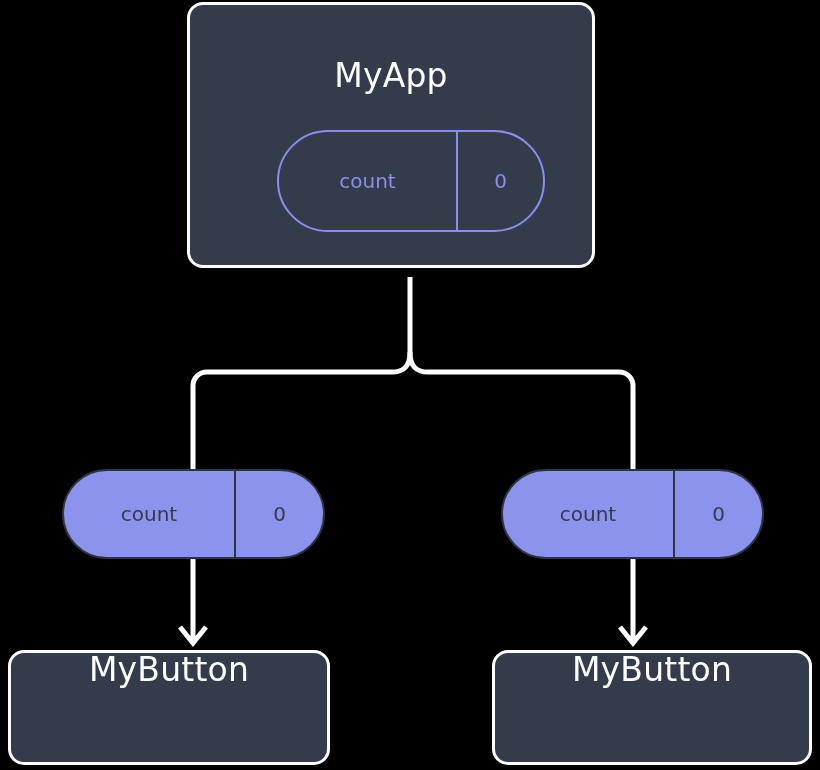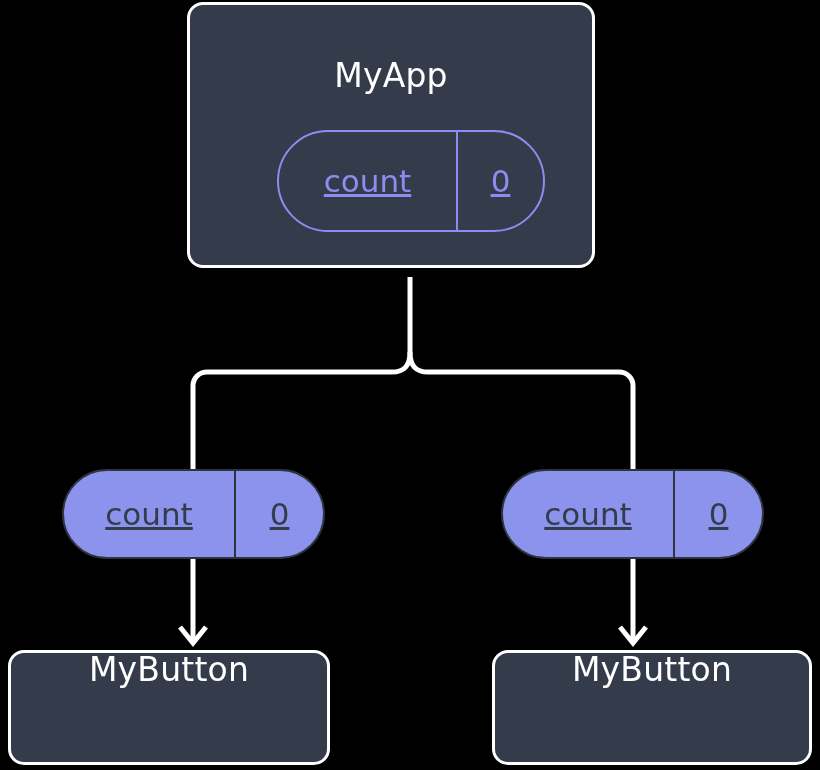--- a/index.html
+++ b/index.html
@@ -60,24 +60,23 @@
     display: flex;
     align-items: stretch;
     border-radius: 999px;
     overflow: hidden;
   }
   .pill .pill-key,
   .pill .pill-val {
     display: flex;
     align-items: center;
     justify-content: center;
-    font-size: 31px;
+    font-size: 20px;
     line-height: 1;
     white-space: nowrap;
-    text-decoration: underline;
   }
 
   
   .pill.outlined {
     background: transparent;
     border: 2px solid #8b8ef0;
   }
   .pill.outlined .pill-key,
   .pill.outlined .pill-val {
     color: #8b8ef0;

